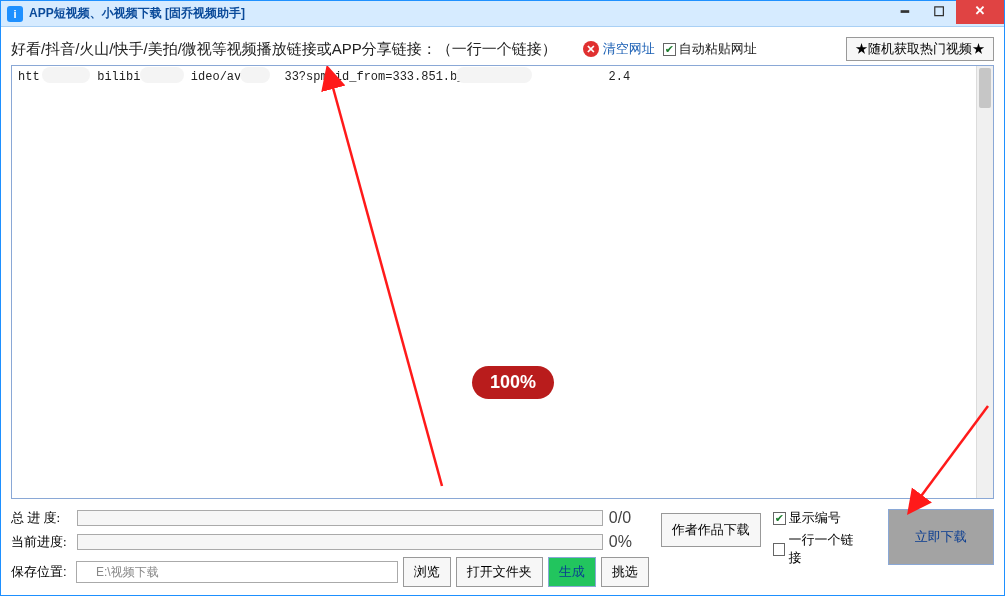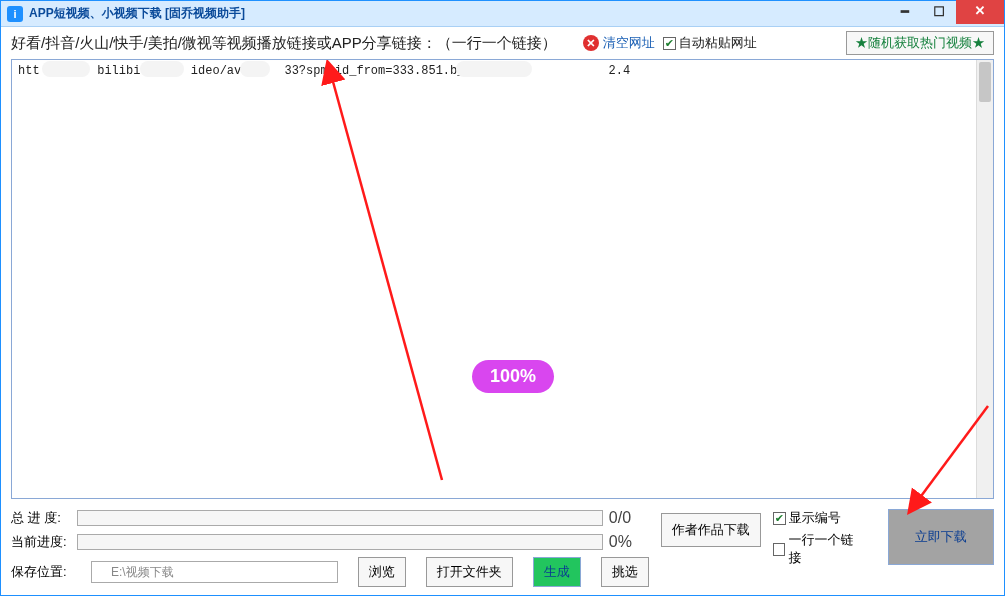--- a/index.html
+++ b/index.html
@@ -45,21 +45,21 @@
     display:flex; align-items:center; justify-content:center;
     font-size: 13px;
     cursor: pointer;
     margin-top:-4px;
   }
   .win-btn.min, .win-btn.max { color:#333; }
   .win-btn.close { background:#e04343; color:#fff; width:48px; height:26px; margin-top:-6px; }
   .toolbar {
     display:flex;
     align-items:center;
-    padding: 4px 10px 4px 10px;
+    padding: 10px 10px 4px 10px;
     gap: 8px;
     font-size:15px;
     color:#222;
   }
   .toolbar .label { font-size:15px; }
   .toolbar .clear {
     display:flex; align-items:center; gap:4px;
     color:#1a5fb4;
     cursor:pointer;
     font-size:13px;
@@ -77,21 +77,21 @@
   }
   .btn {
     padding: 14px 10px;
     border:1px solid #999;
     background:#f7f7f7;
     cursor:pointer;
     font-size:13px;
     height:24px;
     display:inline-flex; align-items:center;
   }
-  .random-btn { color:#15803d; font-weight:normal; padding:3px 8px; }
+  .random-btn { color:#000000; font-weight:normal; padding:3px 8px; }
   .url-area {
     flex:1;
     margin: 0 10px 6px 10px;
     border:1px solid #8aa8d6;
     background:#fff;
     position:relative;
     overflow:hidden;
   }
   .url-textarea {
     width:100%; height:100%;
@@ -112,45 +112,45 @@
     background:#c6c6c6; border-radius:2px; z-index:2;
   }
   .blur {
     position:absolute; top:1px; height:16px;
     background:#f4f4f4; border-radius:8px;
     z-index:3;
   }
   .watermark {
     position:absolute;
     left:460px; top:300px;
-    background:#d946ef;
+    background:#b91c1c;
     color:#fff;
     font-weight:bold;
     font-size:18px;
     padding:6px 18px;
     border-radius:20px;
     z-index:5;
   }
   .bottom {
     padding: 4px 10px 8px 10px;
     display:flex;
     gap:12px;
     align-items:flex-start;
   }
   .progress-col {
     display:flex; flex-direction:column; gap:6px;
     width:660px;
   }
   .prog-row { display:flex; align-items:center; gap:6px; font-size:13px; }
-  .prog-row .plabel { width:60px; text-align:left; }
+  .prog-row .plabel { width:60px; text-align:left;font-family:Liberation Serif, serif; }
   .progressbar {
     flex:1; height:16px; border:1px solid #aaa; background:#f6f6f6;
   }
   .prog-text { width:40px; font-size:16px; color:#444; }
-  .path-row { display:flex; align-items:center; gap:20px; font-size:13px;}
+  .path-row { display:flex; align-items:center; gap:5px; font-size:13px;}
   .path-input {
     flex:1; height:22px; border:1px solid #aaa; padding:2px 19px;
     font-size:12px; color:#888;
   }
   .mid-col { display:flex; flex-direction:column; gap:6px; align-items:flex-start; }
   .chk-col { display:flex; flex-direction:column; gap:4px; font-size:13px; }
   .big-btn {
     width:110px; height:56px;
     border:1px solid #8aa8d6;
     background:#a3a3a3;

